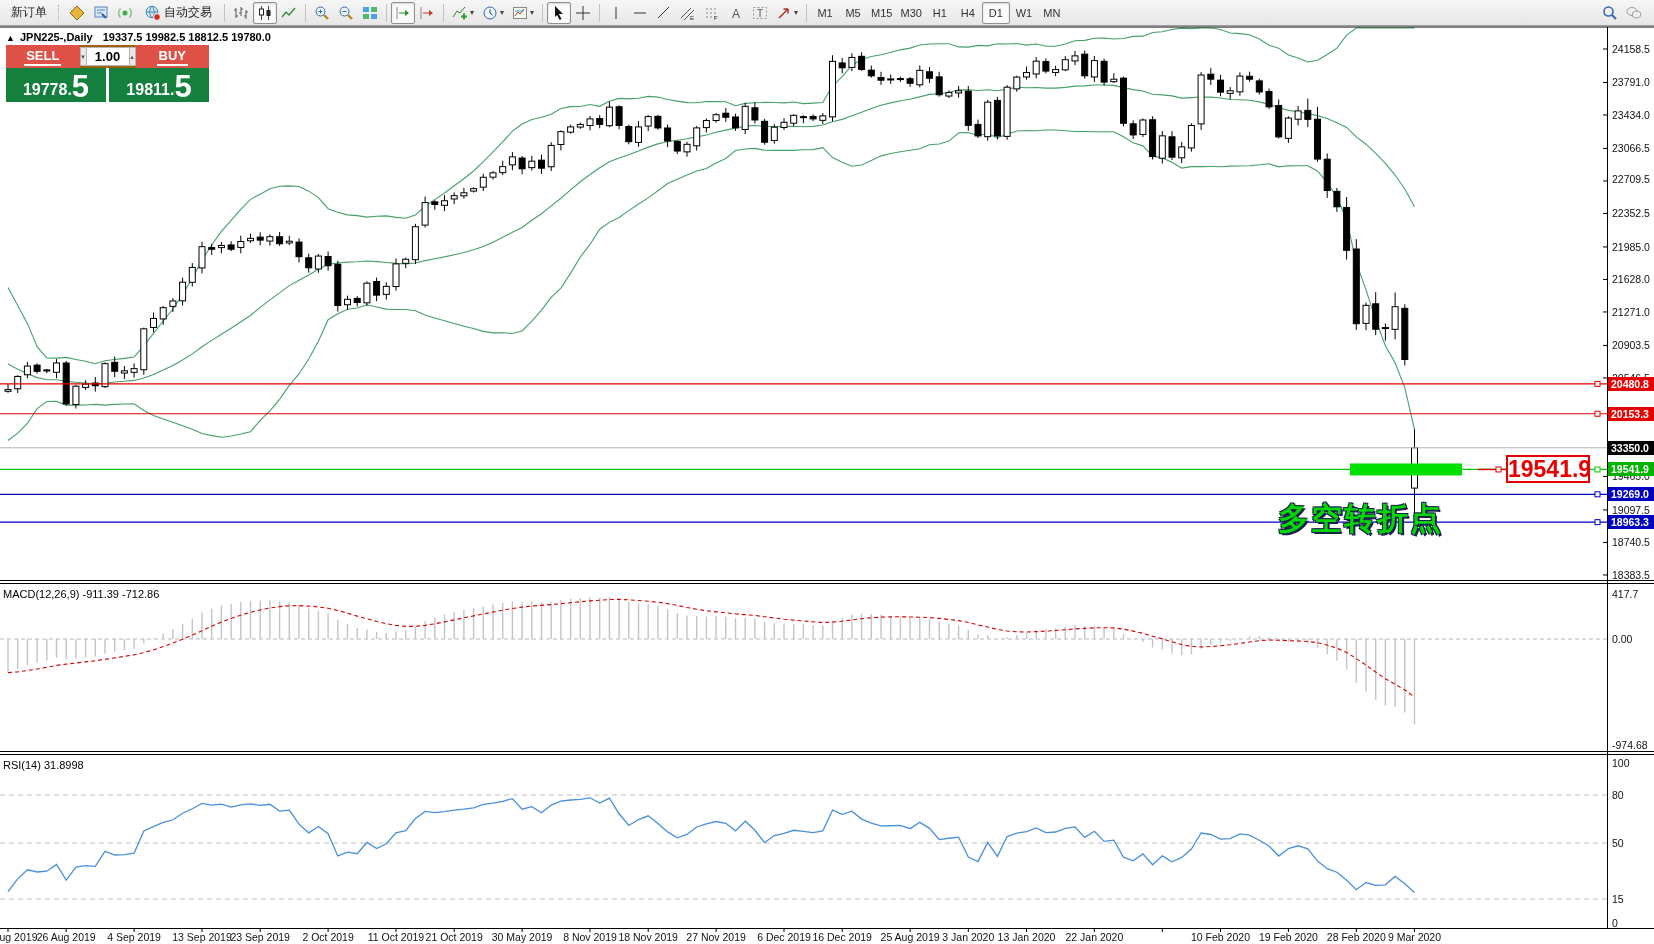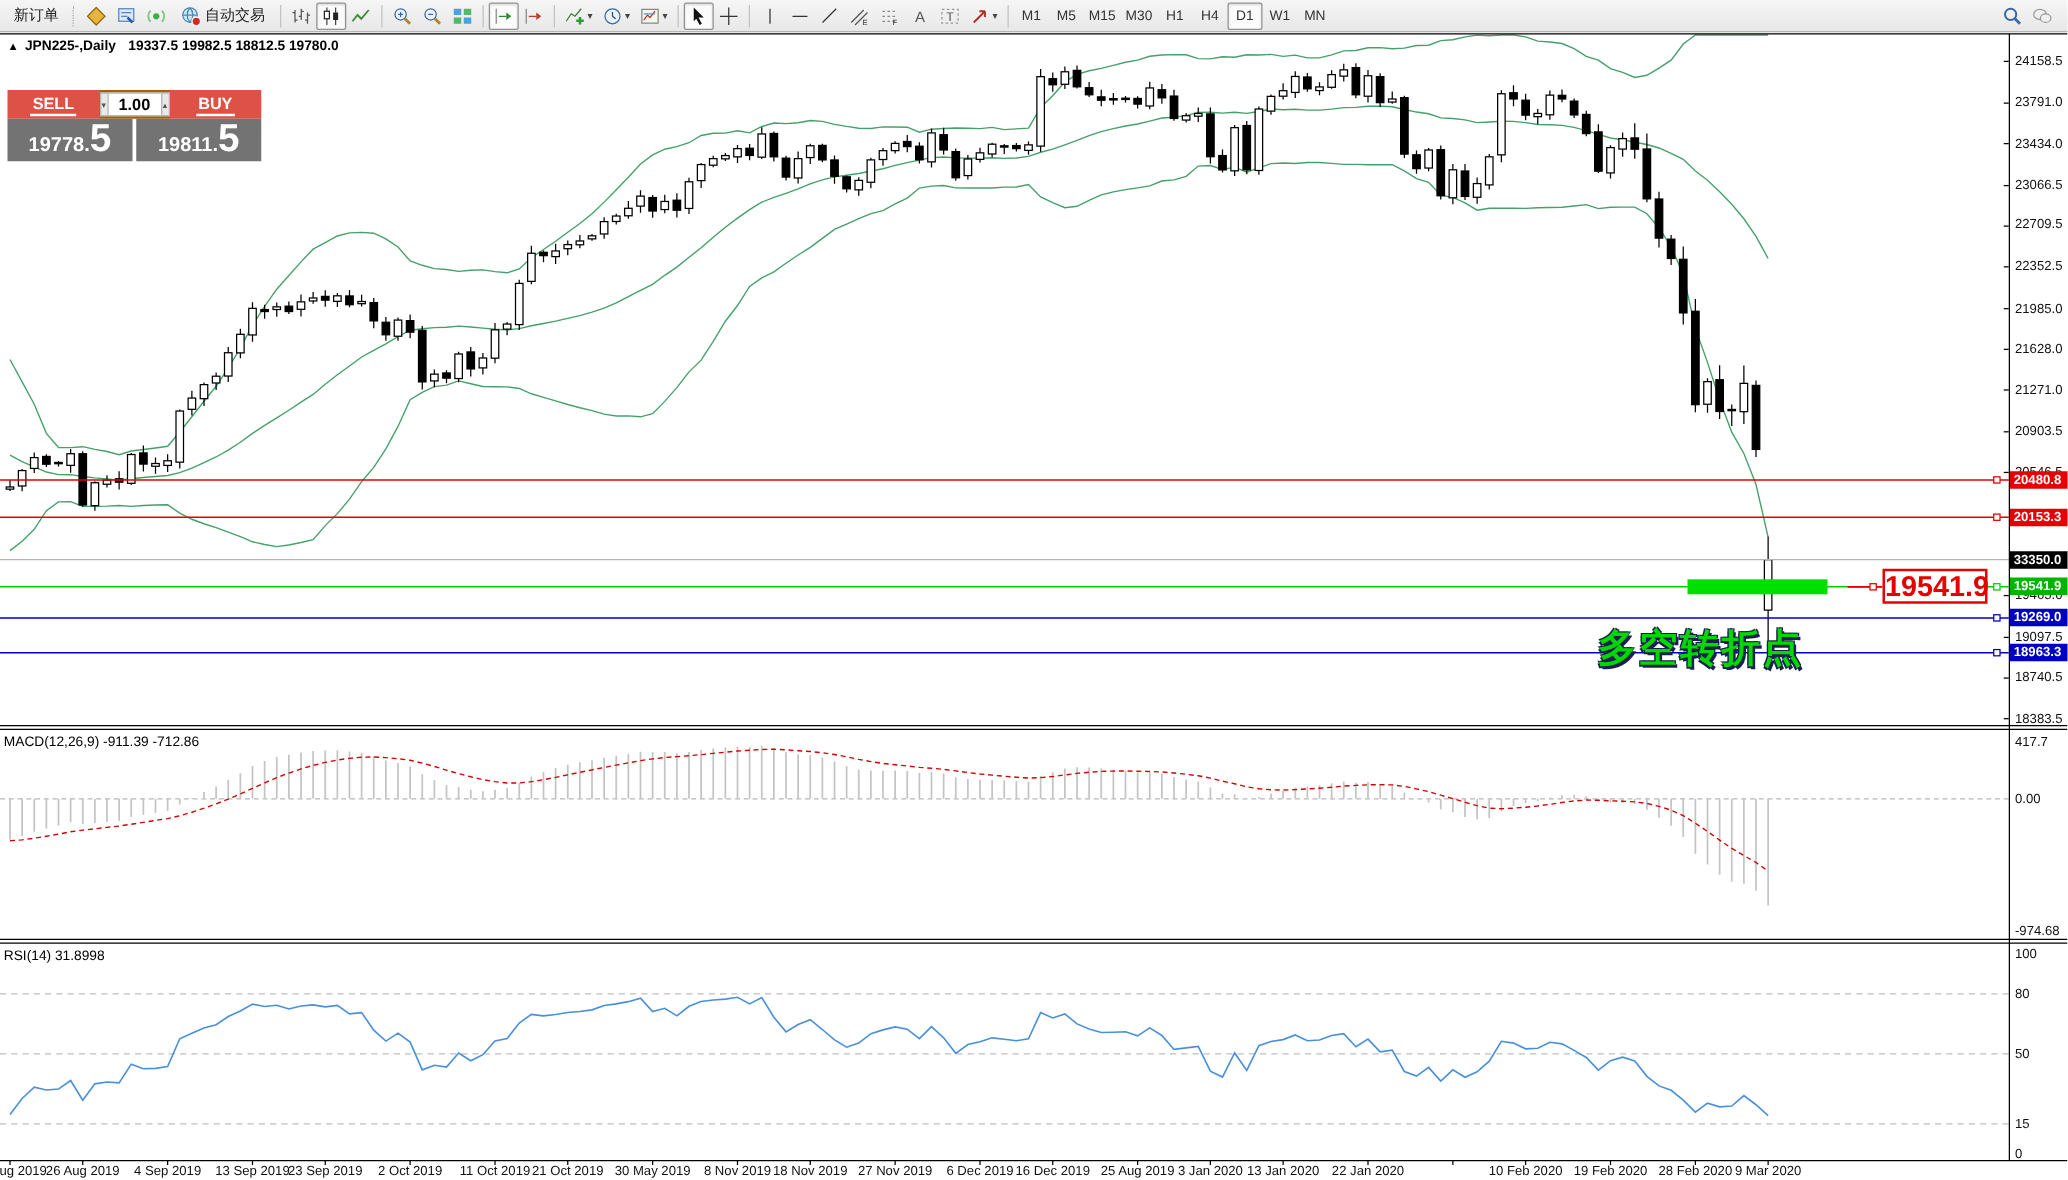--- a/index.html
+++ b/index.html
@@ -34,33 +34,33 @@
   #collapse-tri { font-size:9px; margin-right:5px; }
   #macd-label { position:absolute; top:562px; left:3px; font-size:11px; color:#000; }
   #rsi-label  { position:absolute; top:733px; left:3px; font-size:11px; color:#000; }
   #annotation { position:absolute; top:472px; left:1278px; font-size:31px; font-weight:bold;
     color:#00d800; letter-spacing:2px; white-space:nowrap;
     text-shadow:2px 2px 0 #1c2050, -1px -1px 0 #1c2050, 1px -1px 0 #1c2050, -1px 1px 0 #1c2050; }
   #callout { position:absolute; top:429px; left:1506px; width:84px; height:28px; line-height:25px;
     text-align:center; font-size:23px; font-weight:bold; color:#e60000;
     border:2px solid #e60000; background:#fff; }
   
-  #one-click { position:absolute; top:19px; left:6px; width:203px;margin-top:27px; }
+  #one-click { position:absolute; top:19px; left:6px; width:203px; }
   .ocrow { display:flex; height:23px; }
   .oc-btn { width:74px; background:#dd5146; color:#fff; font-size:13px; font-weight:bold;
     border:none; display:flex; align-items:flex-end; justify-content:center; padding-bottom:2px; cursor:default; }
   .oc-btn span { border-bottom:2px solid #fff; padding:0 2px 1px; }
   .vol-wrap { width:56px; display:flex; background:#a16207; align-items:center; }
   .spin { width:13px; height:19px; background:#e9e9e9; border:1px solid #b5b5b5;
     font-size:7px; color:#555; padding:0; cursor:default; }
   #volume-input { width:42px; height:19px; border:1px solid #b5b5b5; border-left:none; border-right:none;
     font-size:13px; font-weight:bold; text-align:center; font-family:"Liberation Sans",sans-serif; }
   .ocprices { display:flex; gap:3px; margin-top:0px; }
-  .px { width:100px; height:34px; background:#737373; color:#fff; display:flex;
-    align-items:flex-start; justify-content:center; }
+  .px { width:100px; height:34px; background:#15803d; color:#fff; display:flex;
+    align-items:flex-end; justify-content:center; }
   .px .small { font-size:16px; font-weight:bold; align-self:flex-end; padding-bottom:3px; }
   .px .dot { font-size:16px; font-weight:bold; align-self:flex-end; padding-bottom:3px; }
   .px .big { font-size:31px; font-weight:bold; line-height:31px; }
 </style>
 </head>
 <body>
 
 <div id="toolbar">
   <button class="tbtn txt">新订单</button>
   <span class="tgrip"></span>

